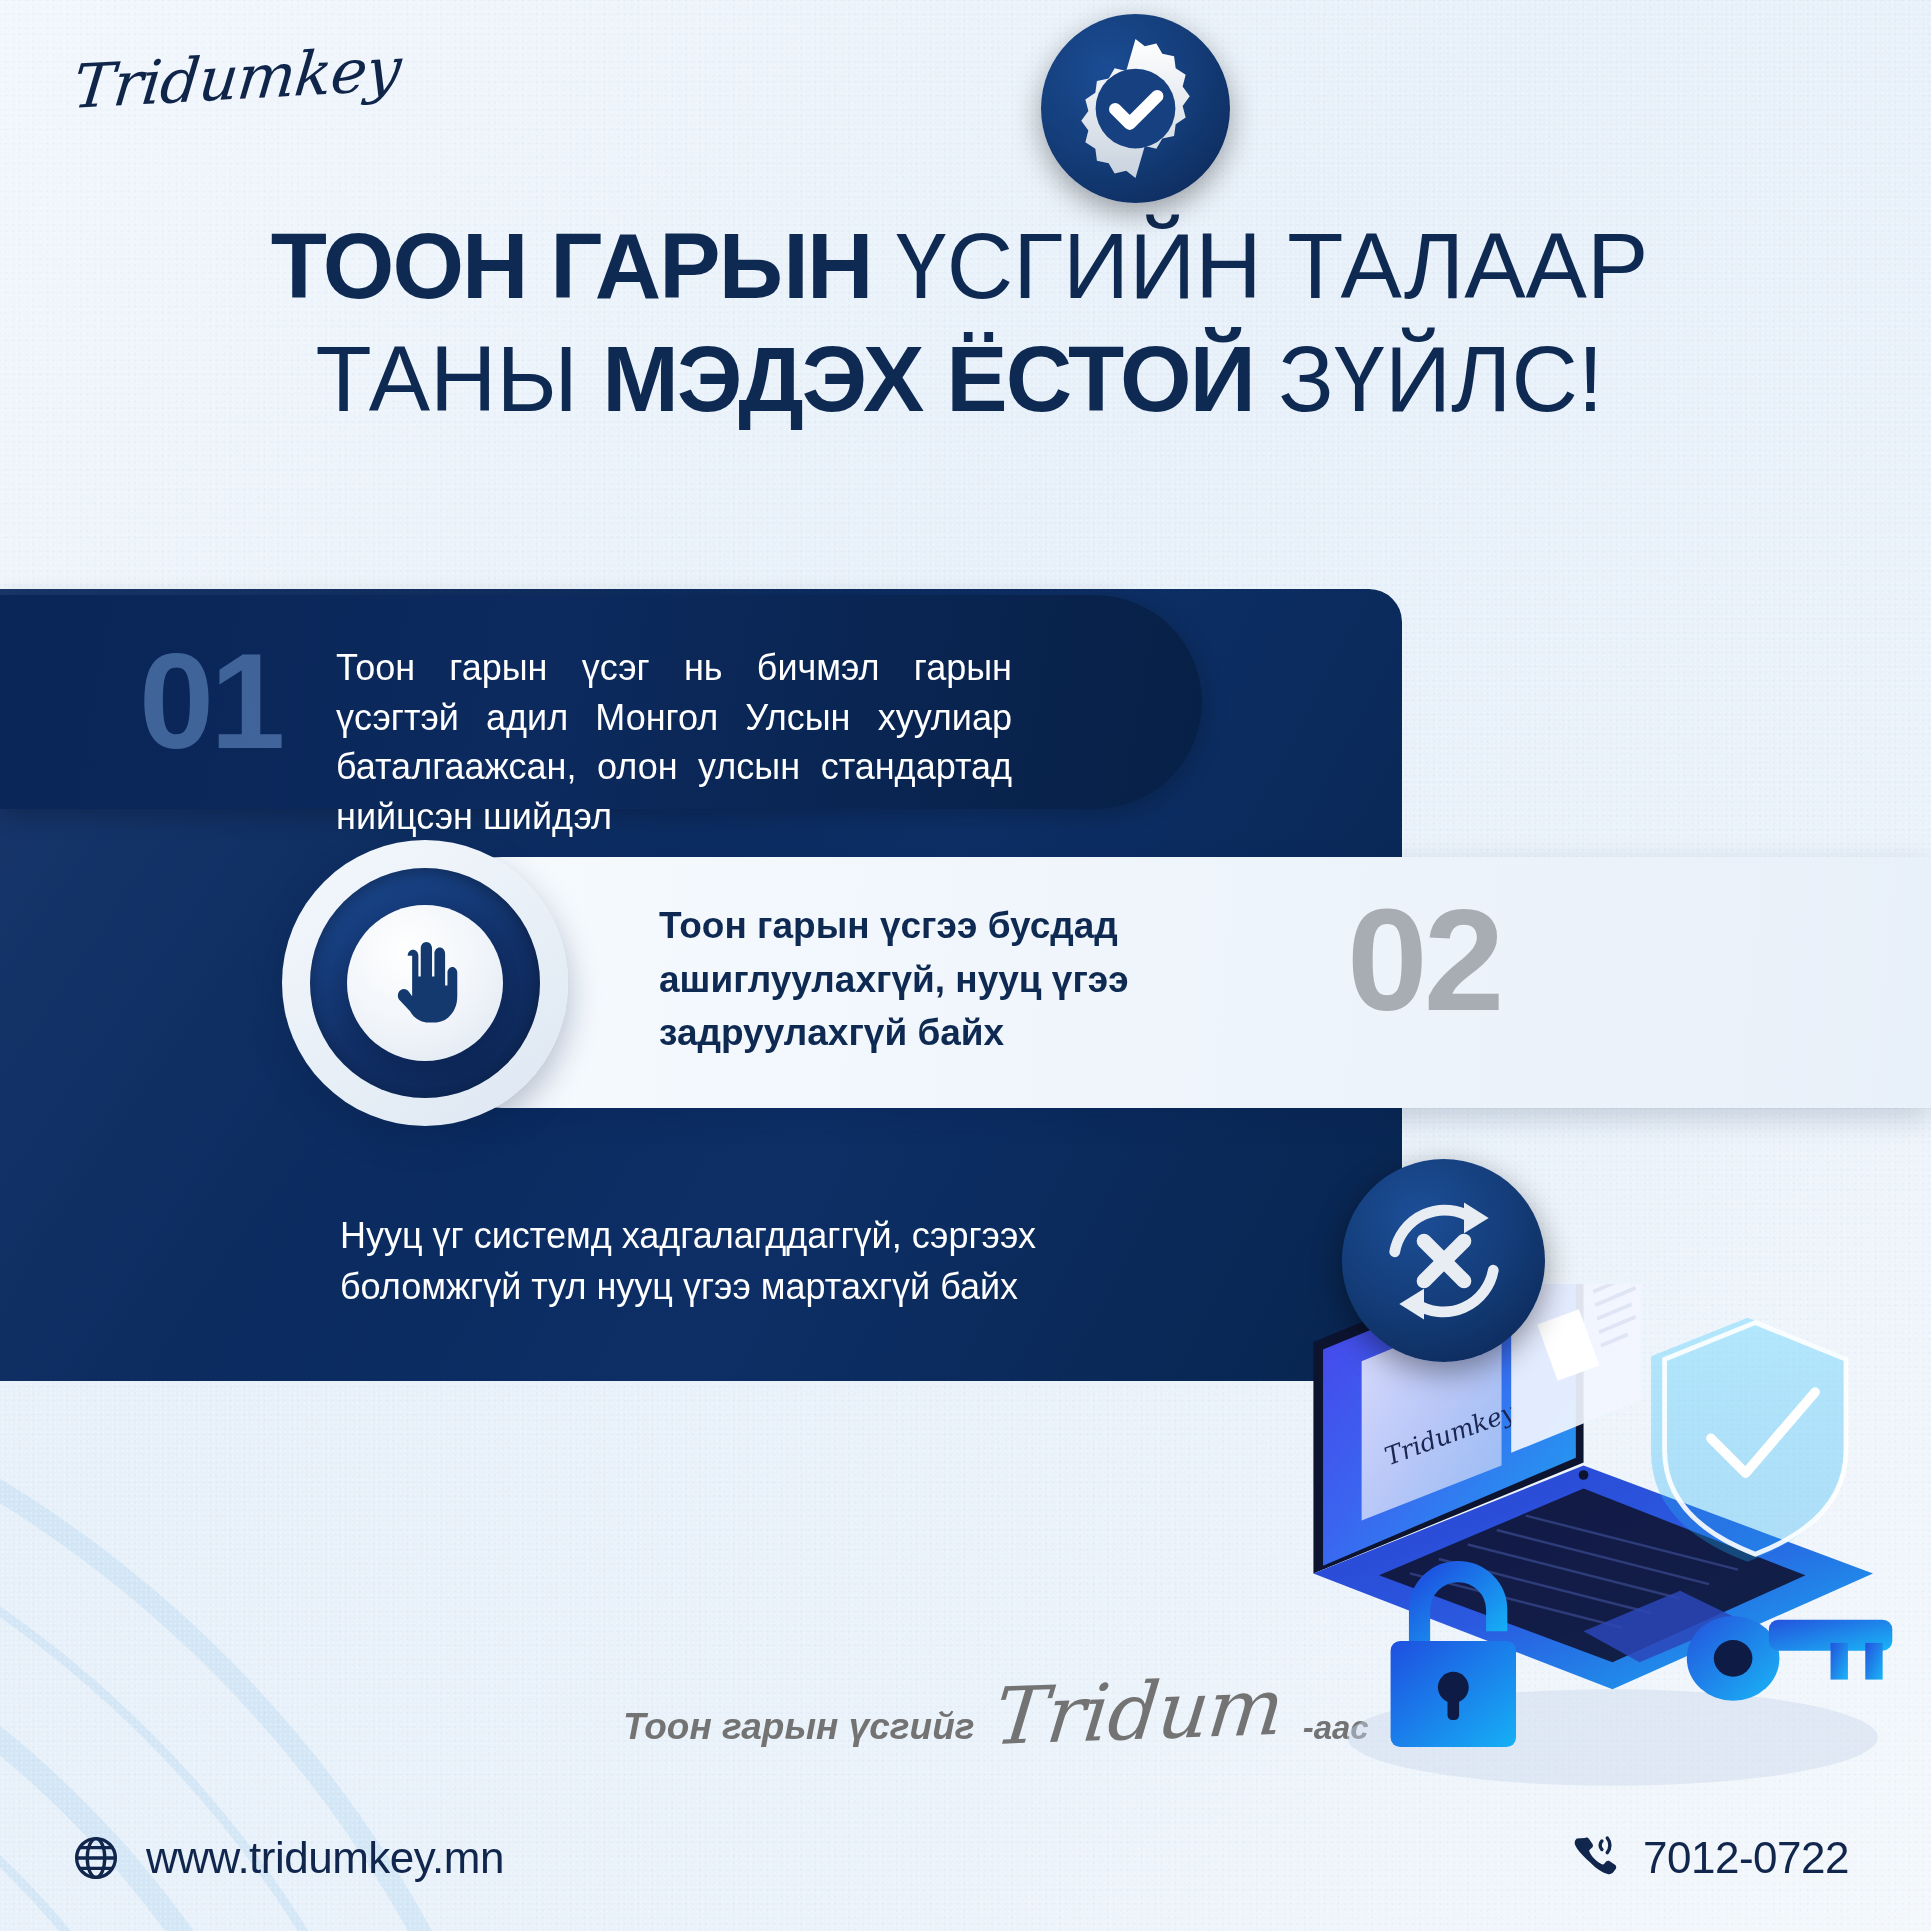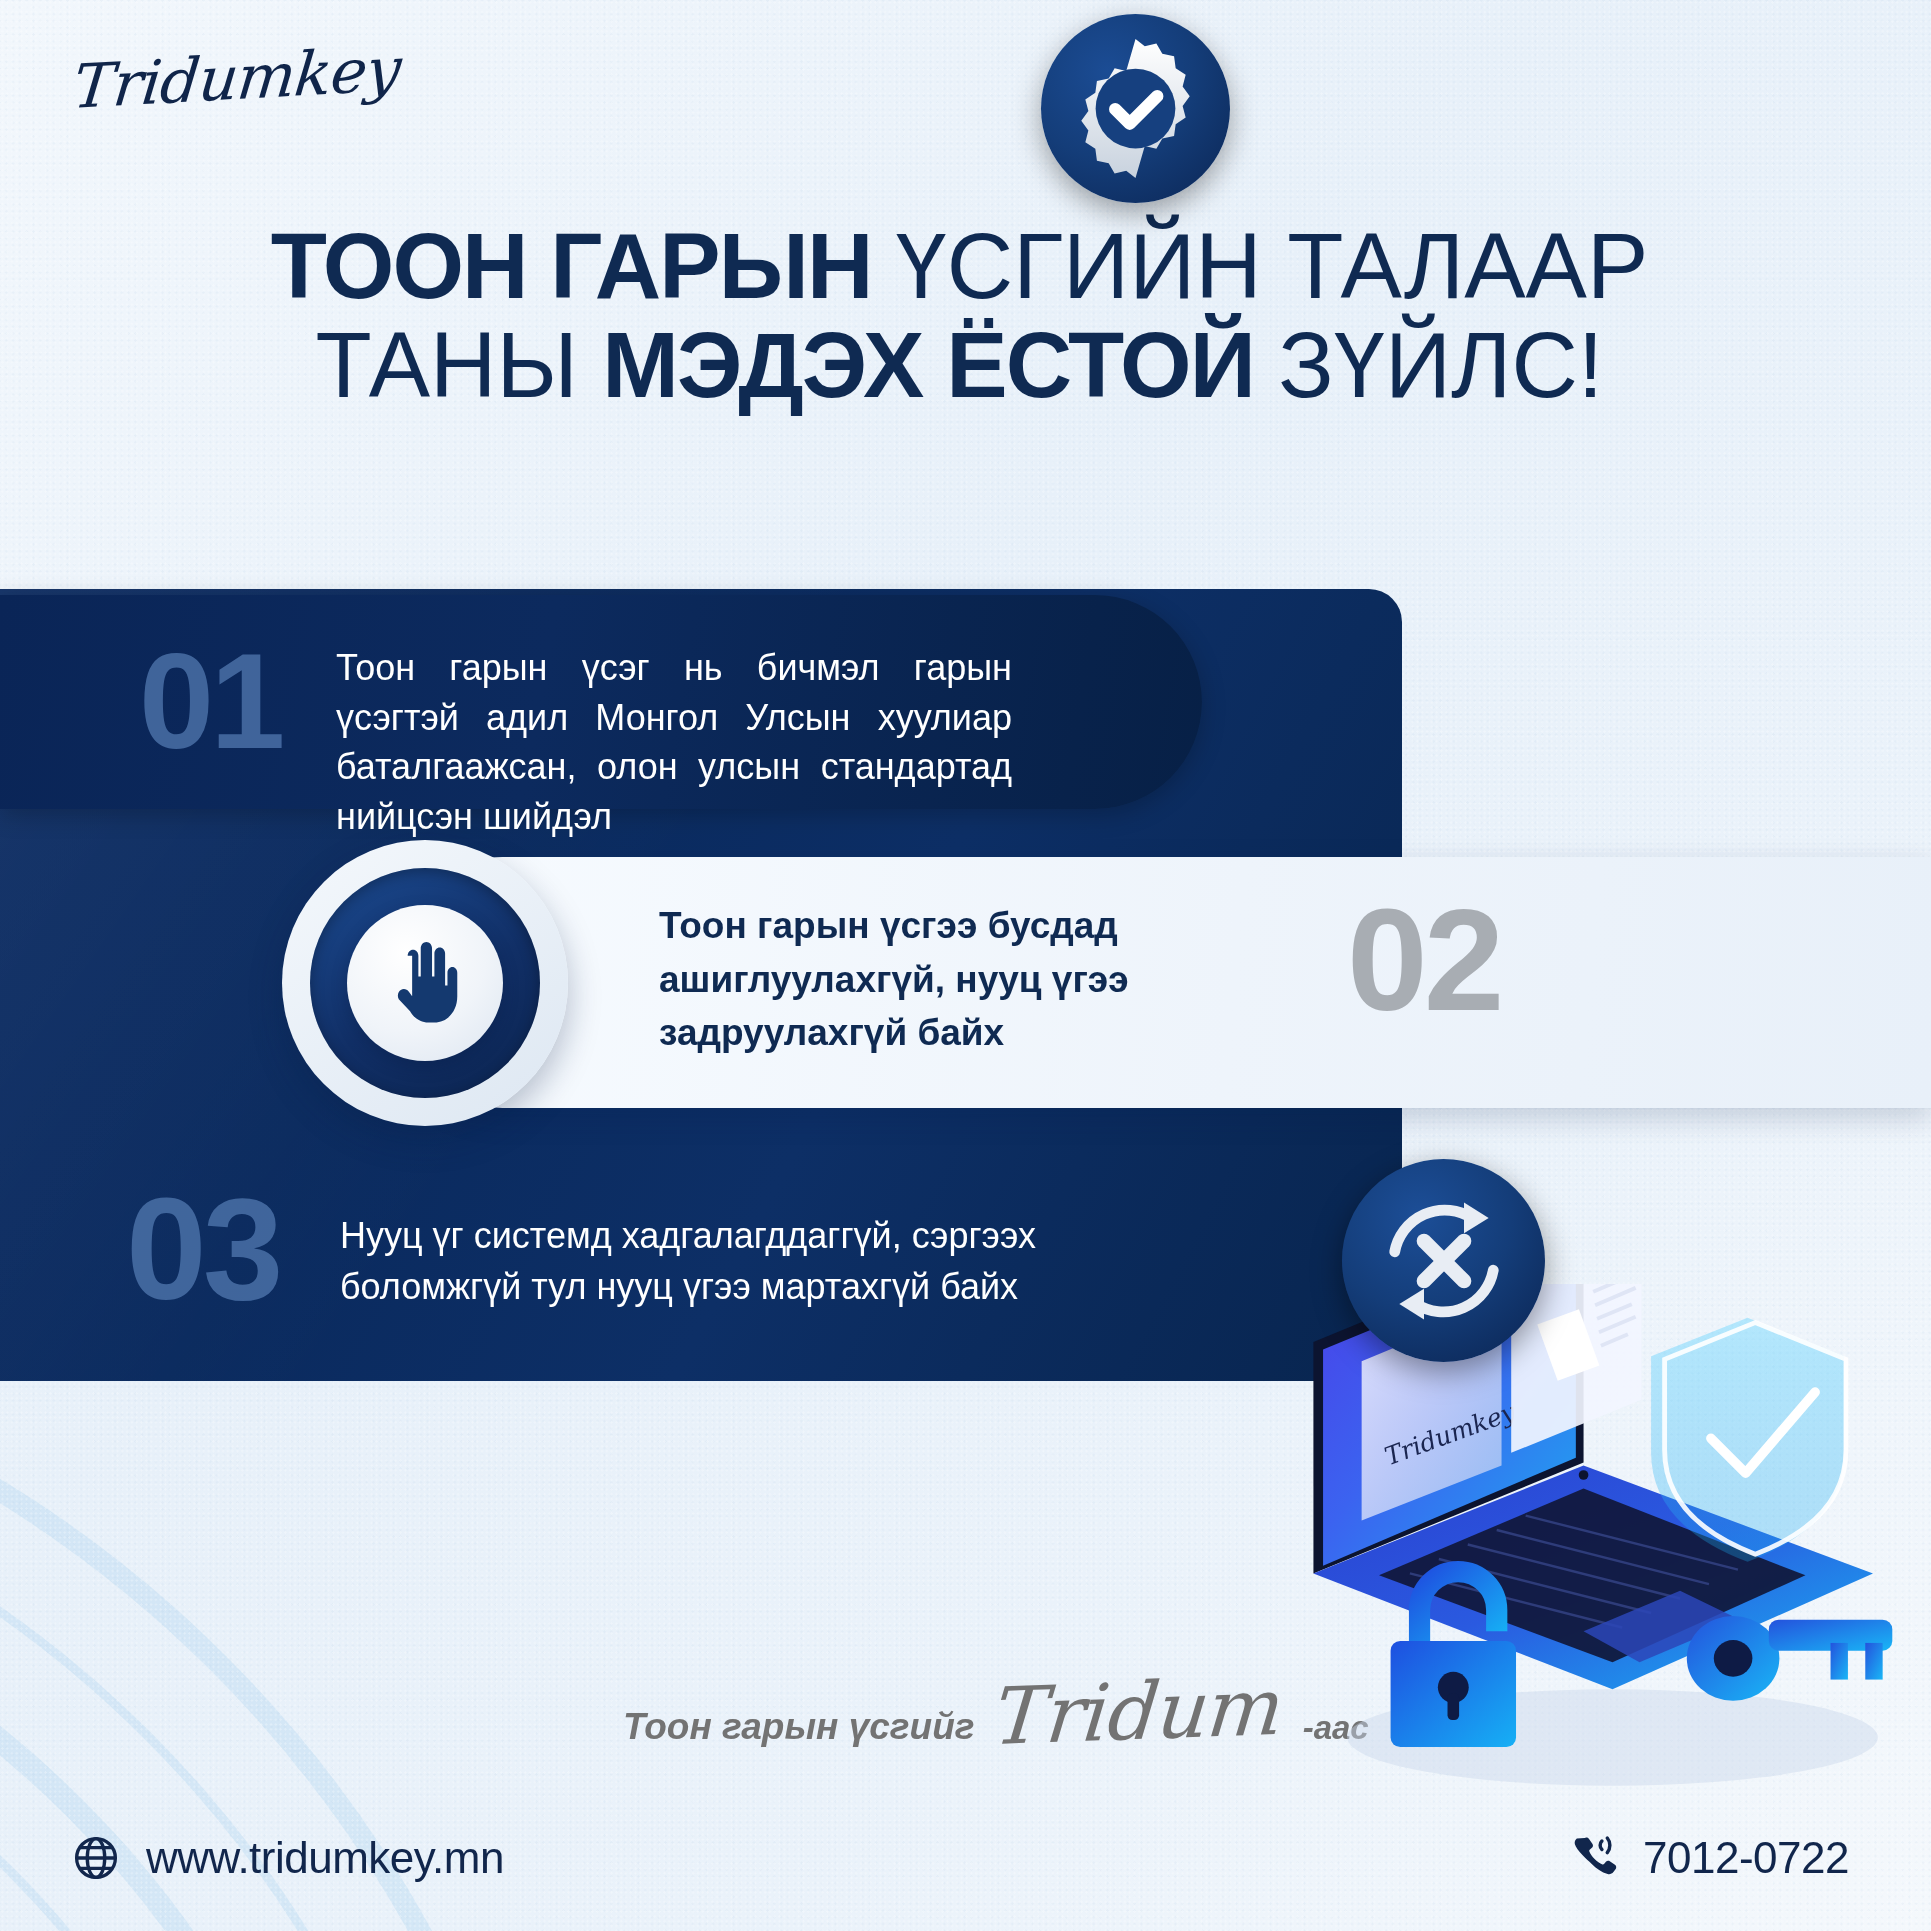--- a/index.html
+++ b/index.html
@@ -51,21 +51,21 @@
     text-align:center;
     color:#0f2a52;
     line-height:1.0;
   }
   #headline .ln {
     display:block;
     font-size:92px;
     letter-spacing:-1.4px;
     white-space:nowrap;
   }
-  #headline .ln2 { margin-top:7px; }
+  #headline .ln2 { margin-top:21px; }
   .w-bold   { font-weight:800; letter-spacing:-1.9px; }
   .w-light  { font-weight:400; letter-spacing:0px; }
 
   
   #panel {
     position:absolute;
     left:0; top:589px; width:1402px; height:792px;
     background:linear-gradient(118deg,#0c2c63 0%,#0a2a5e 32%,#0d2f66 60%,#08254f 100%);
     border-top-right-radius:33px;
     border-bottom-right-radius:33px;
@@ -283,21 +283,20 @@
           <path fill="#14396f" d="M20 14c0-2.2 1.6-4 3.6-4s3.6 1.8 3.6 4v14h1.6V9c0-2.4 1.7-4.3 3.8-4.3S36.4 6.6 36.4 9v19H38V12.5c0-2.3 1.6-4.1 3.6-4.1s3.6 1.8 3.6 4.1V34h1.6v-8.6c0-2.1 1.5-3.8 3.3-3.8s3.3 1.7 3.3 3.8v16.1c0 9.6-6.4 17.5-15.4 17.5h-4.1c-5.3 0-9.6-3.1-12.3-7.7L14 43.2c-1.2-2.1-.6-4.8 1.3-6.1 1.8-1.2 4.2-.7 5.5 1.1l2.2 3.1V14z"></path>
         </svg>
       </div>
     </div>
   </div>
   <div class="body">Тоон гарын үсгээ бусдад ашиглуулахгүй, нууц үгээ задруулахгүй байх</div>
   <div class="num">02</div>
 </div>
 
 <div id="card3">
-  <div class="num">03</div>
   <div class="body">Нууц үг системд хадгалагддаггүй, сэргээх боломжгүй тул нууц үгээ мартахгүй байх</div>
 </div>
 
 <div id="noRestore">
   <svg width="154" height="154" viewBox="0 0 100 100">
     <g fill="none" stroke="#e8edf4" stroke-width="7" stroke-linecap="round">
       <path d="M18 44 A33 33 0 0 1 68 22"></path>
       <path d="M82 56 A33 33 0 0 1 32 78"></path>
     </g>
     <path fill="#e8edf4" d="M63 12 l16 10 -16 10 z"></path>

